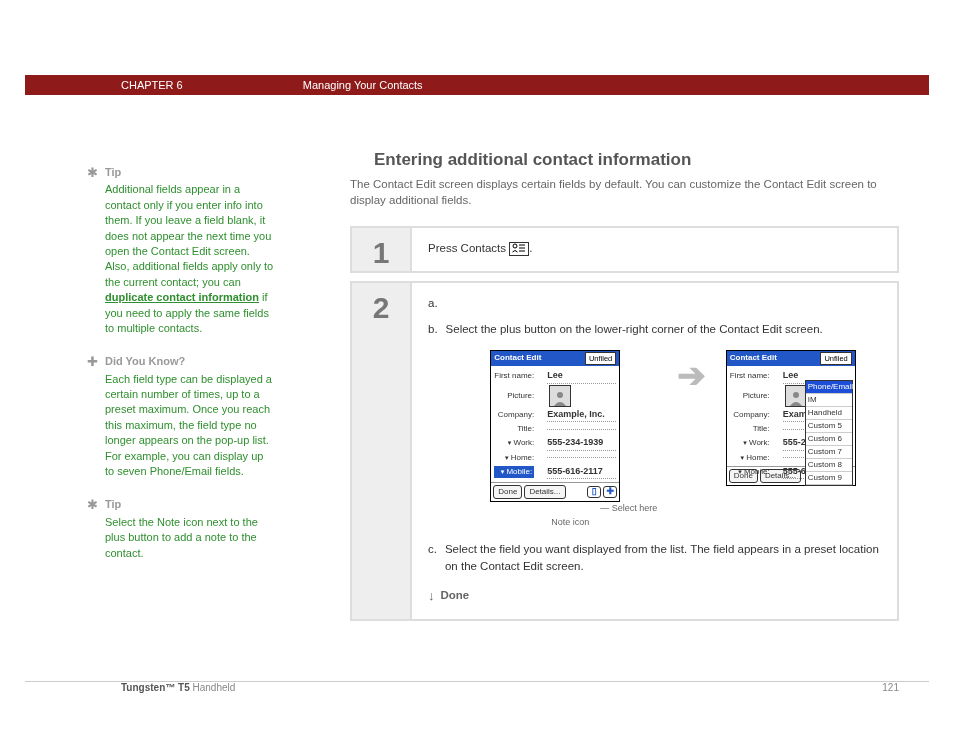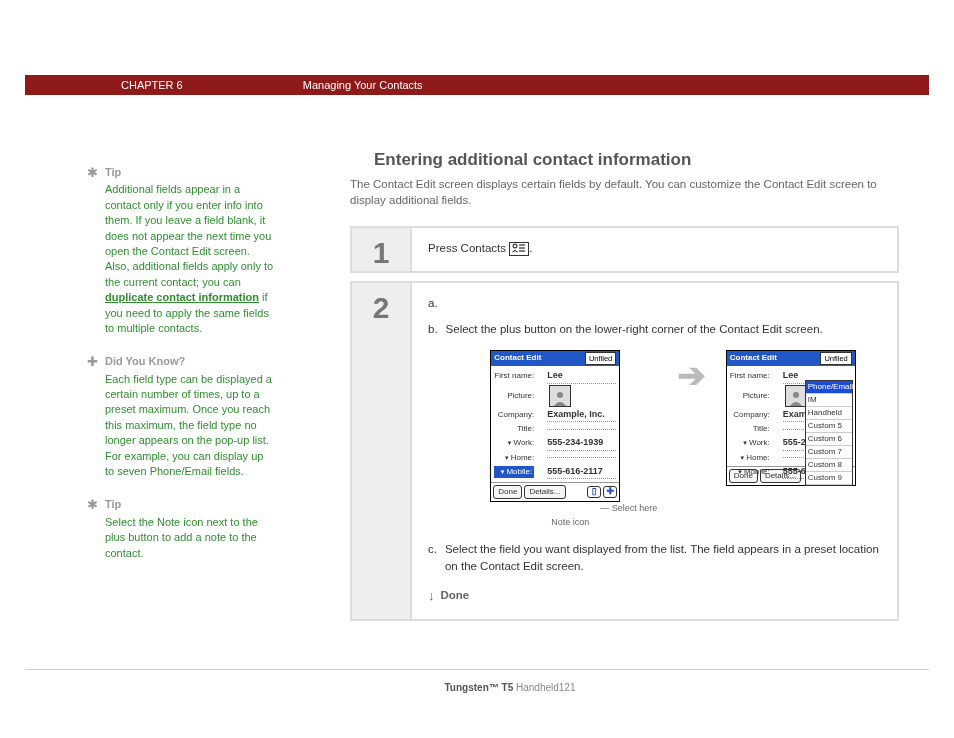--- a/index.html
+++ b/index.html
@@ -151,23 +151,23 @@
     font-size: 8px;
   }
   .popup div { padding: 0 2px; border-bottom: 1px solid #ccc; }
   .popup .hl { background: #1d4ed8; color: #fff; }
   .done-line { display:flex; align-items:center; gap:6px; color:#666; font-weight:bold; margin-top:10px;}
   .done-icon { font-size:13px; color:#666;}
   .footer {
     position: absolute;
     left: 25px; right: 25px; bottom: 45px;
     border-top: 1px solid #ccc;
-    padding-top: 12px;
-    display: flex;
-    justify-content: center;
+    padding-top: 0;
+    display: flex;
+    justify-content: space-between;
     font-size: 10px;
     color: #888;
   }
   .footer .prod b { color:#555; }
   .contacts-icon {
     display: inline-block; border:1px solid #333; padding: 0 2px;
     font-size: 10px; vertical-align: middle; line-height: 1;
   }
   .tri { font-size: 7px; }
 </style>

